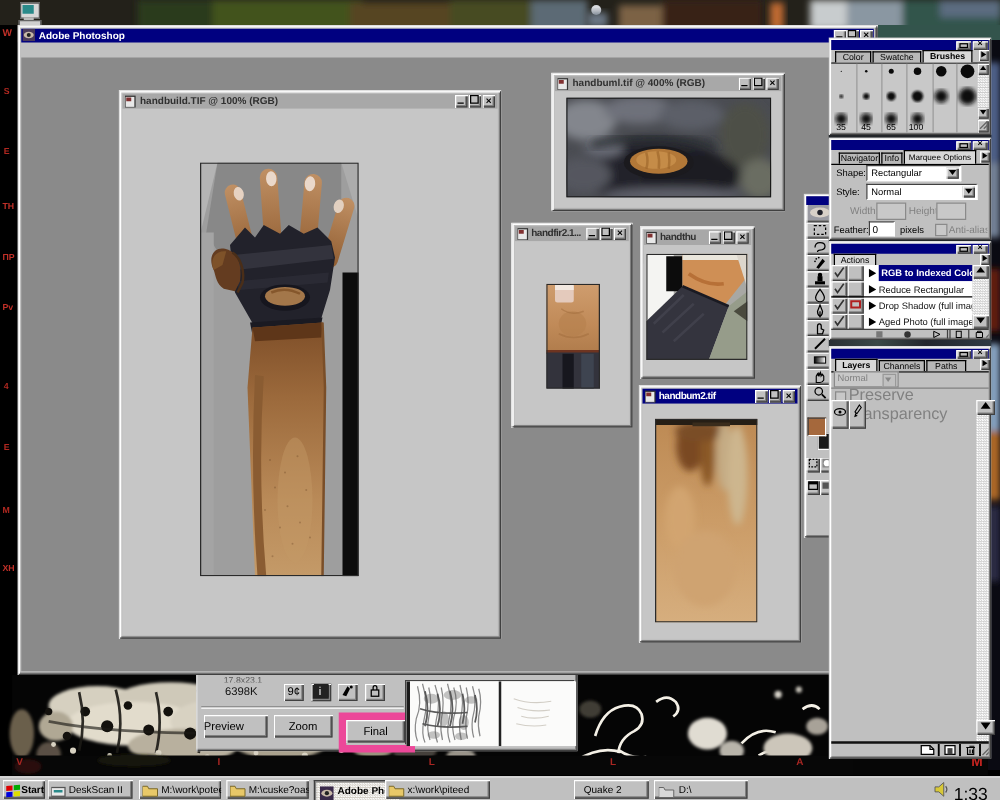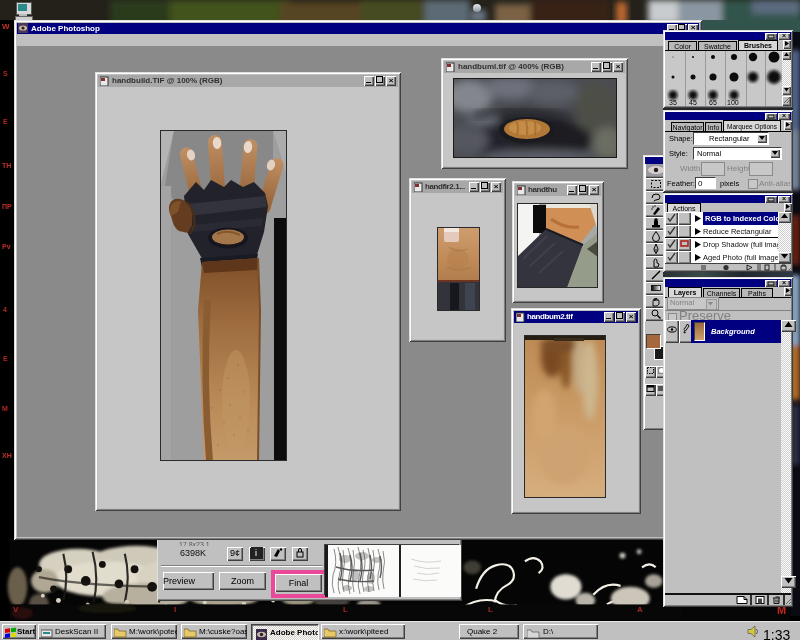--- a/index.html
+++ b/index.html
@@ -495,21 +495,21 @@
       </div>
 <div class="abs" style="left:2px;top:10px;right:2px;height:11px;border-bottom:1px solid #000">
 <div class="abs tab" style="left:6px;top:2px;width:33px;height:9px;background:#b8b8b8;font-size:7px;line-height:9px">Navigator</div>
 <div class="abs tab" style="left:40px;top:2px;width:17px;height:9px;background:#b8b8b8;font-size:7px;line-height:9px">Info</div>
 <div class="abs tab" style="left:58px;top:0px;width:58px;height:11px;background:#d8d8d8;font-size:6.5px;line-height:11px">Marquee Options</div>
 <div class="abs cbt" style="left:119px;top:1px;width:8px;height:9px"><svg width="6" height="7">
             <polygon points="1,1 5,3.5 1,6" fill="#000"></polygon>
           </svg></div>
 </div>
 <div class="abs" style="left:6px;top:24px;font-size:7.5px;color:#000">Shape:</div>
-<div class="abs sunk" style="left:30px;top:22px;width:76px;height:13px;font-size:7.5px;line-height:12px"><span style="margin-left:15px">Rectangular</span><div class="abs cbt" style="right:1px;top:1px;width:10px;height:9px"><svg width="8" height="7">
+<div class="abs sunk" style="left:30px;top:22px;width:76px;height:13px;font-size:7.5px;line-height:12px"><span style="margin-left:3px">Rectangular</span><div class="abs cbt" style="right:1px;top:1px;width:10px;height:9px"><svg width="8" height="7">
             <polygon points="1,2 7,2 4,6" fill="#000"></polygon>
           </svg></div></div>
 <div class="abs" style="left:6px;top:39px;font-size:7.5px;color:#000">Style:</div>
 <div class="abs sunk" style="left:30px;top:37px;width:89px;height:13px;font-size:7.5px;line-height:12px"><span style="margin-left:3px">Normal</span><div class="abs cbt" style="right:1px;top:1px;width:10px;height:9px"><svg width="8" height="7">
             <polygon points="1,2 7,2 4,6" fill="#000"></polygon>
           </svg></div></div>
 <div class="abs t8 gray" style="left:17px;top:54px">Width:</div>
 <div class="abs" style="left:38px;top:52px;width:22px;height:12px;background:#c8c8c8;border:1px solid #8a8a8a"></div>
 <div class="abs t8 gray" style="left:64px;top:54px">Height:</div>
 <div class="abs" style="left:86px;top:52px;width:22px;height:12px;background:#c8c8c8;border:1px solid #8a8a8a"></div>
@@ -611,24 +611,20 @@
 <div class="abs" style="left:2px;top:33px;width:126px;height:1px;background:#808080"></div>
 <div class="abs" style="left:5px;top:36px;width:7px;height:7px;background:#c8c8c8;border:1px solid #8a8a8a"></div>
 <div class="abs gray" style="left:16px;top:31px;font-size:13px">Preserve Transparency</div>
 <div class="abs cbt" style="left:2px;top:43px;width:14px;height:23px"><svg width="12" height="19" viewBox="0 0 12 19">
           <ellipse cx="6" cy="9.5" rx="4.4" ry="2.6" fill="none" stroke="#000"></ellipse>
           <circle cx="6" cy="9.5" r="1.2" fill="#000"></circle>
         </svg></div>
 <div class="abs cbt" style="left:16px;top:43px;width:14px;height:23px"><svg width="12" height="19" viewBox="0 0 12 19">
           <path d="M7.5,4 L9,6 L5.5,11 L4,9.5 Z M4.6,10.8 L4,13 L5.8,12.3" stroke="#000" fill="none" stroke-width="0.9"></path>
         </svg></div>
-<div class="abs" style="left:28px;top:43px;width:91px;height:23px;background:#000080">
-        <div class="abs sunk" style="left:3px;top:2px;width:11px;height:19px;background:linear-gradient(180deg,#9a6a3c,#cf9f6b)"></div>
-        <div class="abs" style="left:20px;top:7px;color:#fff;font-size:7.5px;font-style:italic;font-weight:bold">Background</div>
-      </div>
 <div class="abs" style="left:118px;top:43px;width:10px;height:273px">
         <div class="abs dith" style="left:0;top:0;width:10px;height:273px"></div>
         <div class="abs cbt" style="left:0;top:0;width:15px;height:12px"><svg width="11" height="9">
             <polygon points="5.5,1.5 9.5,7 1.5,7" fill="#000"></polygon>
           </svg></div>
         <div class="abs cbt" style="left:0;top:256px;width:15px;height:12px"><svg width="11" height="9">
             <polygon points="1.5,2 9.5,2 5.5,7.5" fill="#000"></polygon>
           </svg></div>
       </div>
 <div class="abs" style="left:2px;top:316px;width:126px;height:2px;background:#111"></div>
@@ -742,21 +738,21 @@
           <circle cx="9" cy="2.5" r="1.2" fill="#000"></circle>
         </svg></div>
  <div class="abs cbt" style="left:135px;top:7px;width:16px;height:14px"><svg width="12" height="11" viewBox="0 0 12 11">
           <rect x="3" y="5" width="6" height="5" fill="none" stroke="#000"></rect>
           <path d="M4.5,5 v-2 a1.5,1.5 0 0 1 3,0 v2" fill="none" stroke="#000"></path>
         </svg></div>
  <div class="abs" style="left:4px;top:25px;width:162px;height:1px;background:#808080"></div>
  <div class="abs" style="left:4px;top:26px;width:162px;height:1px;background:#fff"></div>
  <div class="abs ras2" style="left:6px;top:32px;width:51px;height:18px;font-size:9px;text-align:left;line-height:18px;color:#000">Preview</div>
  <div class="abs ras2" style="left:62px;top:32px;width:47px;height:18px;font-size:9px;text-align:center;line-height:18px;color:#000">Zoom</div>
- <div class="abs" style="left:114px;top:30px;width:49px;height:20px;border:4px solid #ec4899">
+ <div class="abs" style="left:114px;top:30px;width:49px;height:20px;border:6px solid #ec4899">
         <div class="abs ras2" style="left:0;top:0;width:47px;height:18px;font-size:9px;text-align:center;line-height:18px;color:#000">Final</div>
       </div>
 
  <div class="abs sunk" style="left:167px;top:4px;width:136px;height:52px;background:#fff">
   <svg width="136" height="52" viewBox="0 0 136 52">
    <rect width="136" height="52" fill="#fbfbfa"></rect>
    <rect x="0" y="0" width="3" height="52" fill="#1a1a1a"></rect>
    <g stroke="#8a8a8a" stroke-width="1" fill="none">
     <path d="M9,4 q4,14 -1,26 q-2,10 1,18 M13,2 q5,16 1,30 q-2,10 1,17 M18,5 q3,12 0,24 q-2,9 1,18"></path>
     <path d="M23,3 q5,14 1,28 q-2,10 1,18 M28,5 q3,12 0,26 q-1,8 1,16 M33,2 q5,16 1,30 q-2,9 1,17"></path>
@@ -824,21 +820,21 @@
   <span style="position:absolute;left:18px;top:3px;font-size:8px;color:#000;white-space:nowrap">M:\cuske?oas...</span>
  </div>
  <div class="abs" style="left:251px;top:2px;width:66px;height:15px;overflow:hidden;border:1px solid #404040;border-right-color:#fff;border-bottom-color:#fff;box-shadow:inset 1px 1px 0 #808080;background-image:conic-gradient(#fff 25%,#d4d0c8 0 50%,#fff 0 75%,#d4d0c8 0);background-size:2px 2px">
   <svg class="abs" style="left:4px;top:4px" width="11" height="11" viewBox="0 0 11 11">
           <rect width="11" height="11" fill="#3a2a4a"></rect>
           <ellipse cx="5.5" cy="5.5" rx="4.4" ry="2.8" fill="#c8b8a8"></ellipse>
           <circle cx="5.5" cy="5.5" r="1.7" fill="#222"></circle>
         </svg>
   <span style="position:absolute;left:18px;top:3px;font-size:8px;color:#000;font-weight:bold;white-space:nowrap">Adobe Photo...</span>
  </div>
- <div class="abs ras2" style="left:321px;top:2px;width:84px;height:15px;overflow:hidden">
+ <div class="abs ras2" style="left:308px;top:2px;width:84px;height:15px;overflow:hidden">
   <svg class="abs" style="left:3px;top:3px" width="13" height="11">
           <path d="M0,2 L4,2 L5,4 L12,4 L12,10 L0,10 Z" fill="#e8c868" stroke="#7a6828" stroke-width="0.8"></path>
         </svg>
   <span style="position:absolute;left:18px;top:3px;font-size:8px;color:#000;white-space:nowrap">x:\work\piteed</span>
  </div>
  <div class="abs ras2" style="left:391px;top:20px;width:64px;height:15px;overflow:hidden">
   <svg class="abs" style="left:2px;top:4px" width="11" height="11">
           <circle cx="5" cy="5" r="4.5" fill="#c8a868" stroke="#555" stroke-width="0.8"></circle>
         </svg>
   <span style="position:absolute;left:14px;top:3px;font-size:8px;color:#000;white-space:nowrap">M:\cuake2</span>

